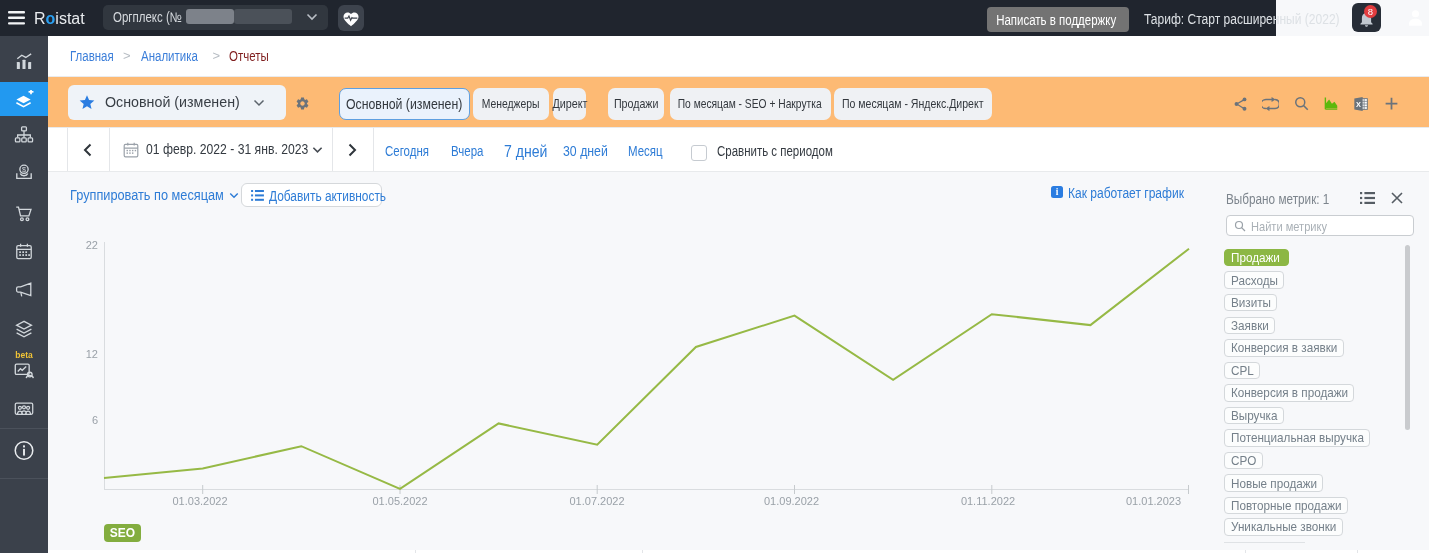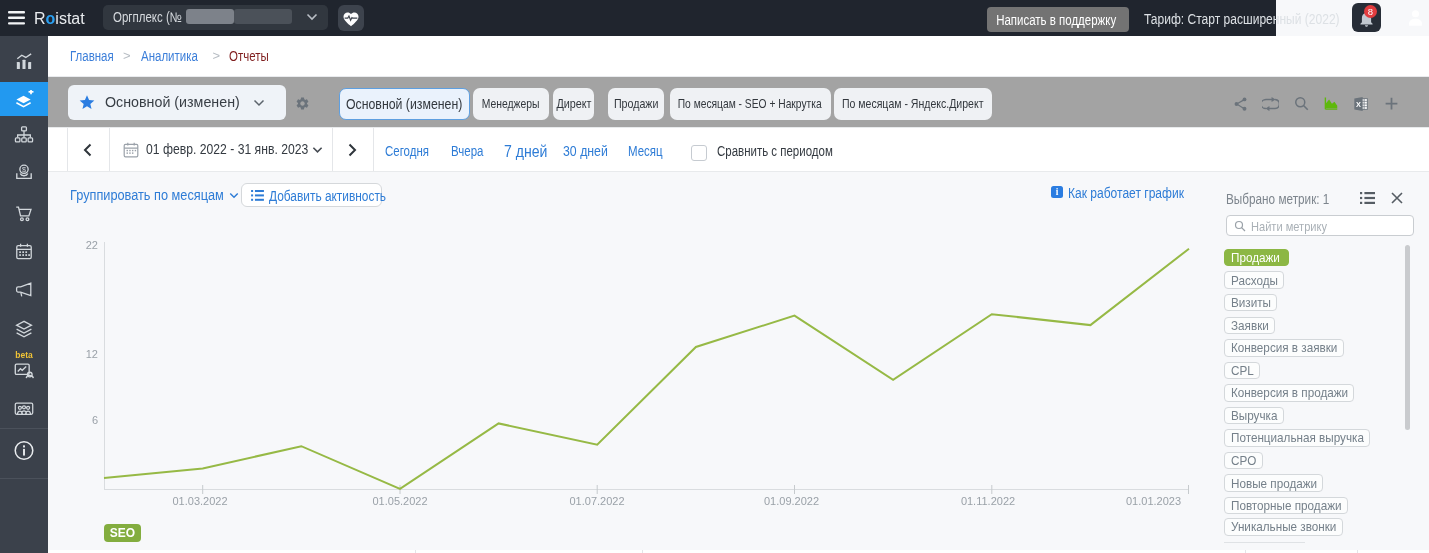--- a/index.html
+++ b/index.html
@@ -3,21 +3,21 @@
 <style>
   html,body{margin:0;padding:0}
   body{width:1429px;height:553px;overflow:hidden;position:relative;background:#f7f8fa;font-family:"Liberation Sans",sans-serif;-webkit-font-smoothing:antialiased}
   .abs{position:absolute}
   .flex{display:flex;align-items:center}
   
   #topbar{left:0;top:0;width:1276px;height:36px;background:#20252e;z-index:5}
   #sidebar{left:0;top:36px;width:48px;height:517px;background:#3b414b;z-index:4}
   .sideicon{position:absolute;left:0;width:48px;display:flex;justify-content:center}
   #crumbs{left:48px;top:36px;width:1381px;height:40px;background:#fff;border-bottom:1px solid #e9ebee;z-index:1}
-  #tabrow{left:48px;top:77px;width:1381px;height:50px;background:#a3a3a3}
+  #tabrow{left:48px;top:77px;width:1381px;height:50px;background:#fdba74}
   #daterow{left:48px;top:127px;width:1381px;height:45px;background:#fff;border-top:1px solid #e8eaec;border-bottom:1px solid #e8eaec;box-sizing:border-box}
   .vline{position:absolute;top:0;bottom:0;width:1px;background:#e4e6e9}
   .tab{position:absolute;top:10.5px;height:32px;background:#eff1f4;border-radius:7px;display:flex;align-items:center;justify-content:center;font-size:14px;color:#32373d;box-sizing:border-box;white-space:nowrap}
   .tab.active{background:#eaf2fc;border:1.5px solid #5e9fe0;}
   .bluelink{color:#2e7cd6}
   .tag{position:absolute;left:1224px;height:17.5px;border:1px solid #d4d8db;background:#fcfdfd;border-radius:4px;color:#75808a;font-size:13px;padding:0 6px;box-sizing:border-box;white-space:nowrap;display:flex;align-items:center}
   .tag.sel{background:#8cb744;border-color:#8cb744;color:#fff}
   .t{display:inline-block;transform:scaleX(.82);transform-origin:0 50%;white-space:nowrap}
   .tc{display:inline-block;transform:scaleX(.82);white-space:nowrap}
 </style></head>
@@ -195,21 +195,21 @@
   <svg class="abs" style="left:247px;top:19px" width="15" height="15" viewBox="0 0 24 24" fill="#6b737b">
     <path d="M19.14,12.94c0.04-0.3,0.06-0.61,0.06-0.94c0-0.32-0.02-0.64-0.07-0.94l2.03-1.58c0.18-0.14,0.23-0.41,0.12-0.61 l-1.92-3.32c-0.12-0.22-0.37-0.29-0.59-0.22l-2.39,0.96c-0.5-0.38-1.03-0.7-1.62-0.94L14.4,2.81c-0.04-0.24-0.24-0.41-0.48-0.41 h-3.84c-0.24,0-0.43,0.17-0.47,0.41L9.25,5.35C8.66,5.59,8.12,5.92,7.63,6.29L5.24,5.33c-0.22-0.08-0.47,0-0.59,0.22L2.74,8.87 C2.62,9.08,2.66,9.34,2.86,9.48l2.03,1.58C4.84,11.36,4.8,11.69,4.8,12s0.02,0.64,0.07,0.94l-2.03,1.58 c-0.18,0.14-0.23,0.41-0.12,0.61l1.92,3.32c0.12,0.22,0.37,0.29,0.59,0.22l2.39-0.96c0.5,0.38,1.03,0.7,1.62,0.94l0.36,2.54 c0.05,0.24,0.24,0.41,0.48,0.41h3.84c0.24,0,0.44-0.17,0.47-0.41l0.36-2.54c0.59-0.24,1.13-0.56,1.62-0.94l2.39,0.96 c0.22,0.08,0.47,0,0.59-0.22l1.92-3.32c0.12-0.22,0.07-0.47-0.12-0.61L19.14,12.94z M12,15.6c-1.98,0-3.6-1.62-3.6-3.6 s1.62-3.6,3.6-3.6s3.6,1.62,3.6,3.6S13.98,15.6,12,15.6z"></path>
   </svg>
 
   <div class="tab active" style="left:290.5px;width:131px">
       <span class="tc" style="transform:scaleX(.88)">Основной (изменен)</span>
     </div>
   <div class="tab" style="left:425.4px;width:75.3px;font-size:13.5px">
       <span class="tc" style="transform:scaleX(.77)">Менеджеры</span>
     </div>
-  <div class="tab" style="left:505px;width:41px;font-size:13.5px">
+  <div class="tab" style="left:505px;width:33px;font-size:13.5px">
       <span class="tc" style="transform:scaleX(.8)">Директ</span>
     </div>
   <div class="tab" style="left:559.8px;width:56.3px;font-size:13.5px">
       <span class="tc" style="transform:scaleX(.79)">Продажи</span>
     </div>
   <div class="tab" style="left:621.5px;width:161px;font-size:13.5px">
       <span class="tc" style="transform:scaleX(.76)">По месяцам - SEO + Накрутка</span>
     </div>
   <div class="tab" style="left:786px;width:158px;font-size:13.5px">
       <span class="tc" style="transform:scaleX(.78)">По месяцам - Яндекс.Директ</span>

